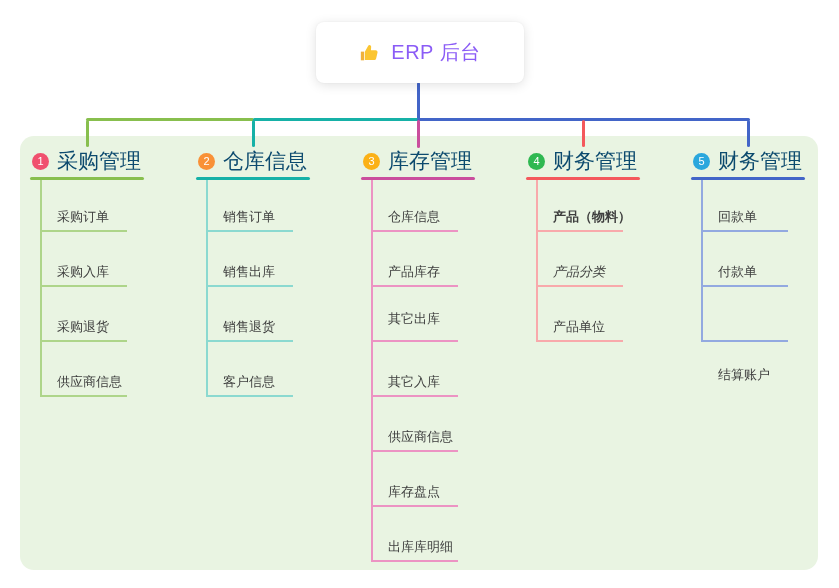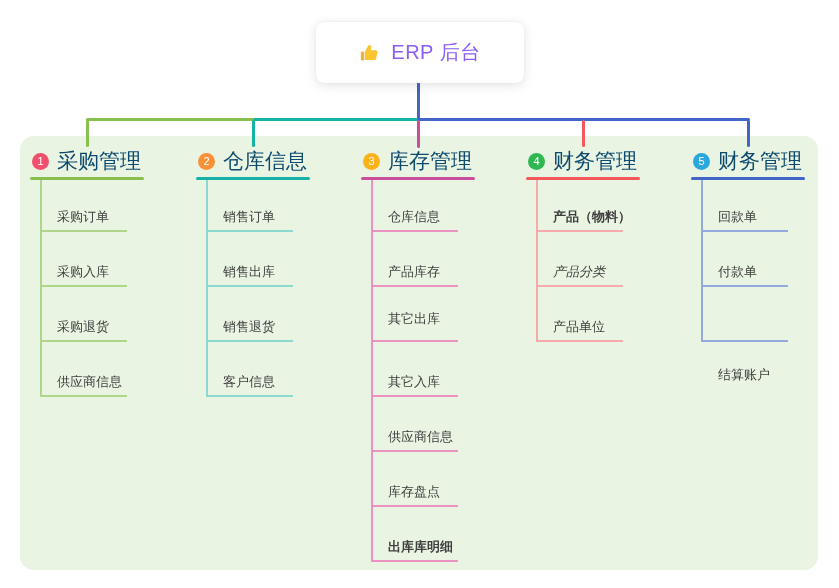--- a/index.html
+++ b/index.html
@@ -104,21 +104,21 @@
     <div class="child-label" style="top:113px;">产品库存</div>
     <div class="child-line" style="top: 135px; background: rgb(236, 147, 195);"></div>
     <div class="child-label" style="top:160px;">其它出库</div>
     <div class="child-line" style="top: 190px; background: rgb(236, 147, 195);"></div>
     <div class="child-label" style="top:223px;">其它入库</div>
     <div class="child-line" style="top: 245px; background: rgb(236, 147, 195);"></div>
     <div class="child-label" style="top:278px;">供应商信息</div>
     <div class="child-line" style="top: 300px; background: rgb(236, 147, 195);"></div>
     <div class="child-label" style="top:333px;">库存盘点</div>
     <div class="child-line" style="top: 355px; background: rgb(236, 147, 195);"></div>
-    <div class="child-label" style="top:388px;font-weight:bold;">出库库明细</div>
+    <div class="child-label" style="top:388px;">出库库明细</div>
     <div class="child-line" style="top: 410px; background: rgb(236, 147, 195);"></div>
   </div>
 
   <div class="col" style="left:526px;">
     <div class="hdr">
       <span class="badge" style="background: rgb(47, 184, 81);">4</span>
       <span class="hdr-title">财务管理</span>
     </div>
     <div class="hdr-line" style="background: rgb(244, 88, 92);"></div>
     <div class="rail" style="height: 162px; background: rgb(248, 169, 171);"></div>

